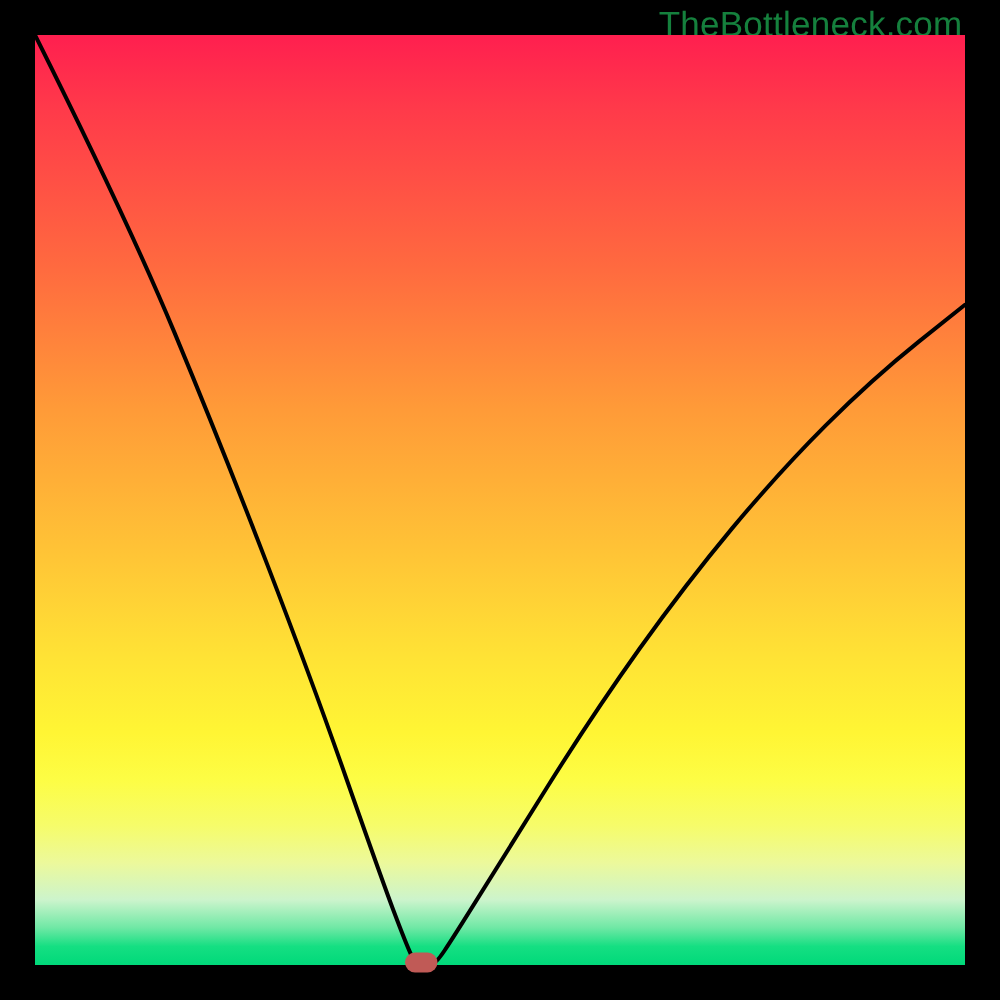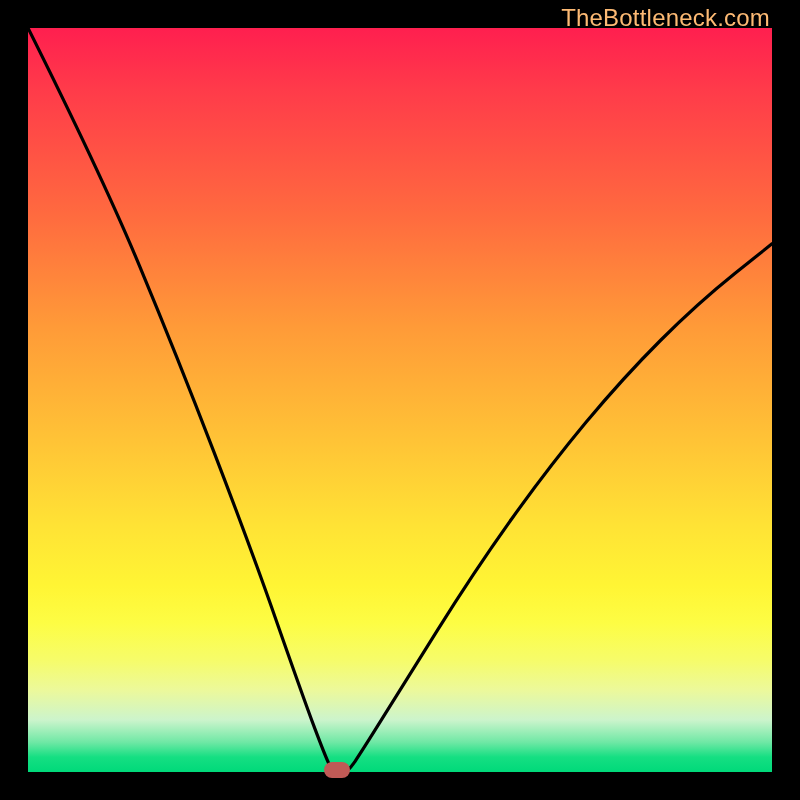--- a/index.html
+++ b/index.html
@@ -40,22 +40,22 @@
       #ccf4cc 93%,
       #6fe8a5 96%,
       #15df82 98%,
       #00d97a 100%
     );
   }
   .watermark {
     position: absolute;
     top: 4px;
     right: 30px;
-    color: #fdba74;
-    font-size: 24px;
+    color: #15803d;
+    font-size: 28px;
     letter-spacing: 0.2px;
     user-select: none;
   }
   svg.curve {
     position: absolute;
     top: 0;
     left: 0;
     width: 744px;
     height: 744px;
   }

